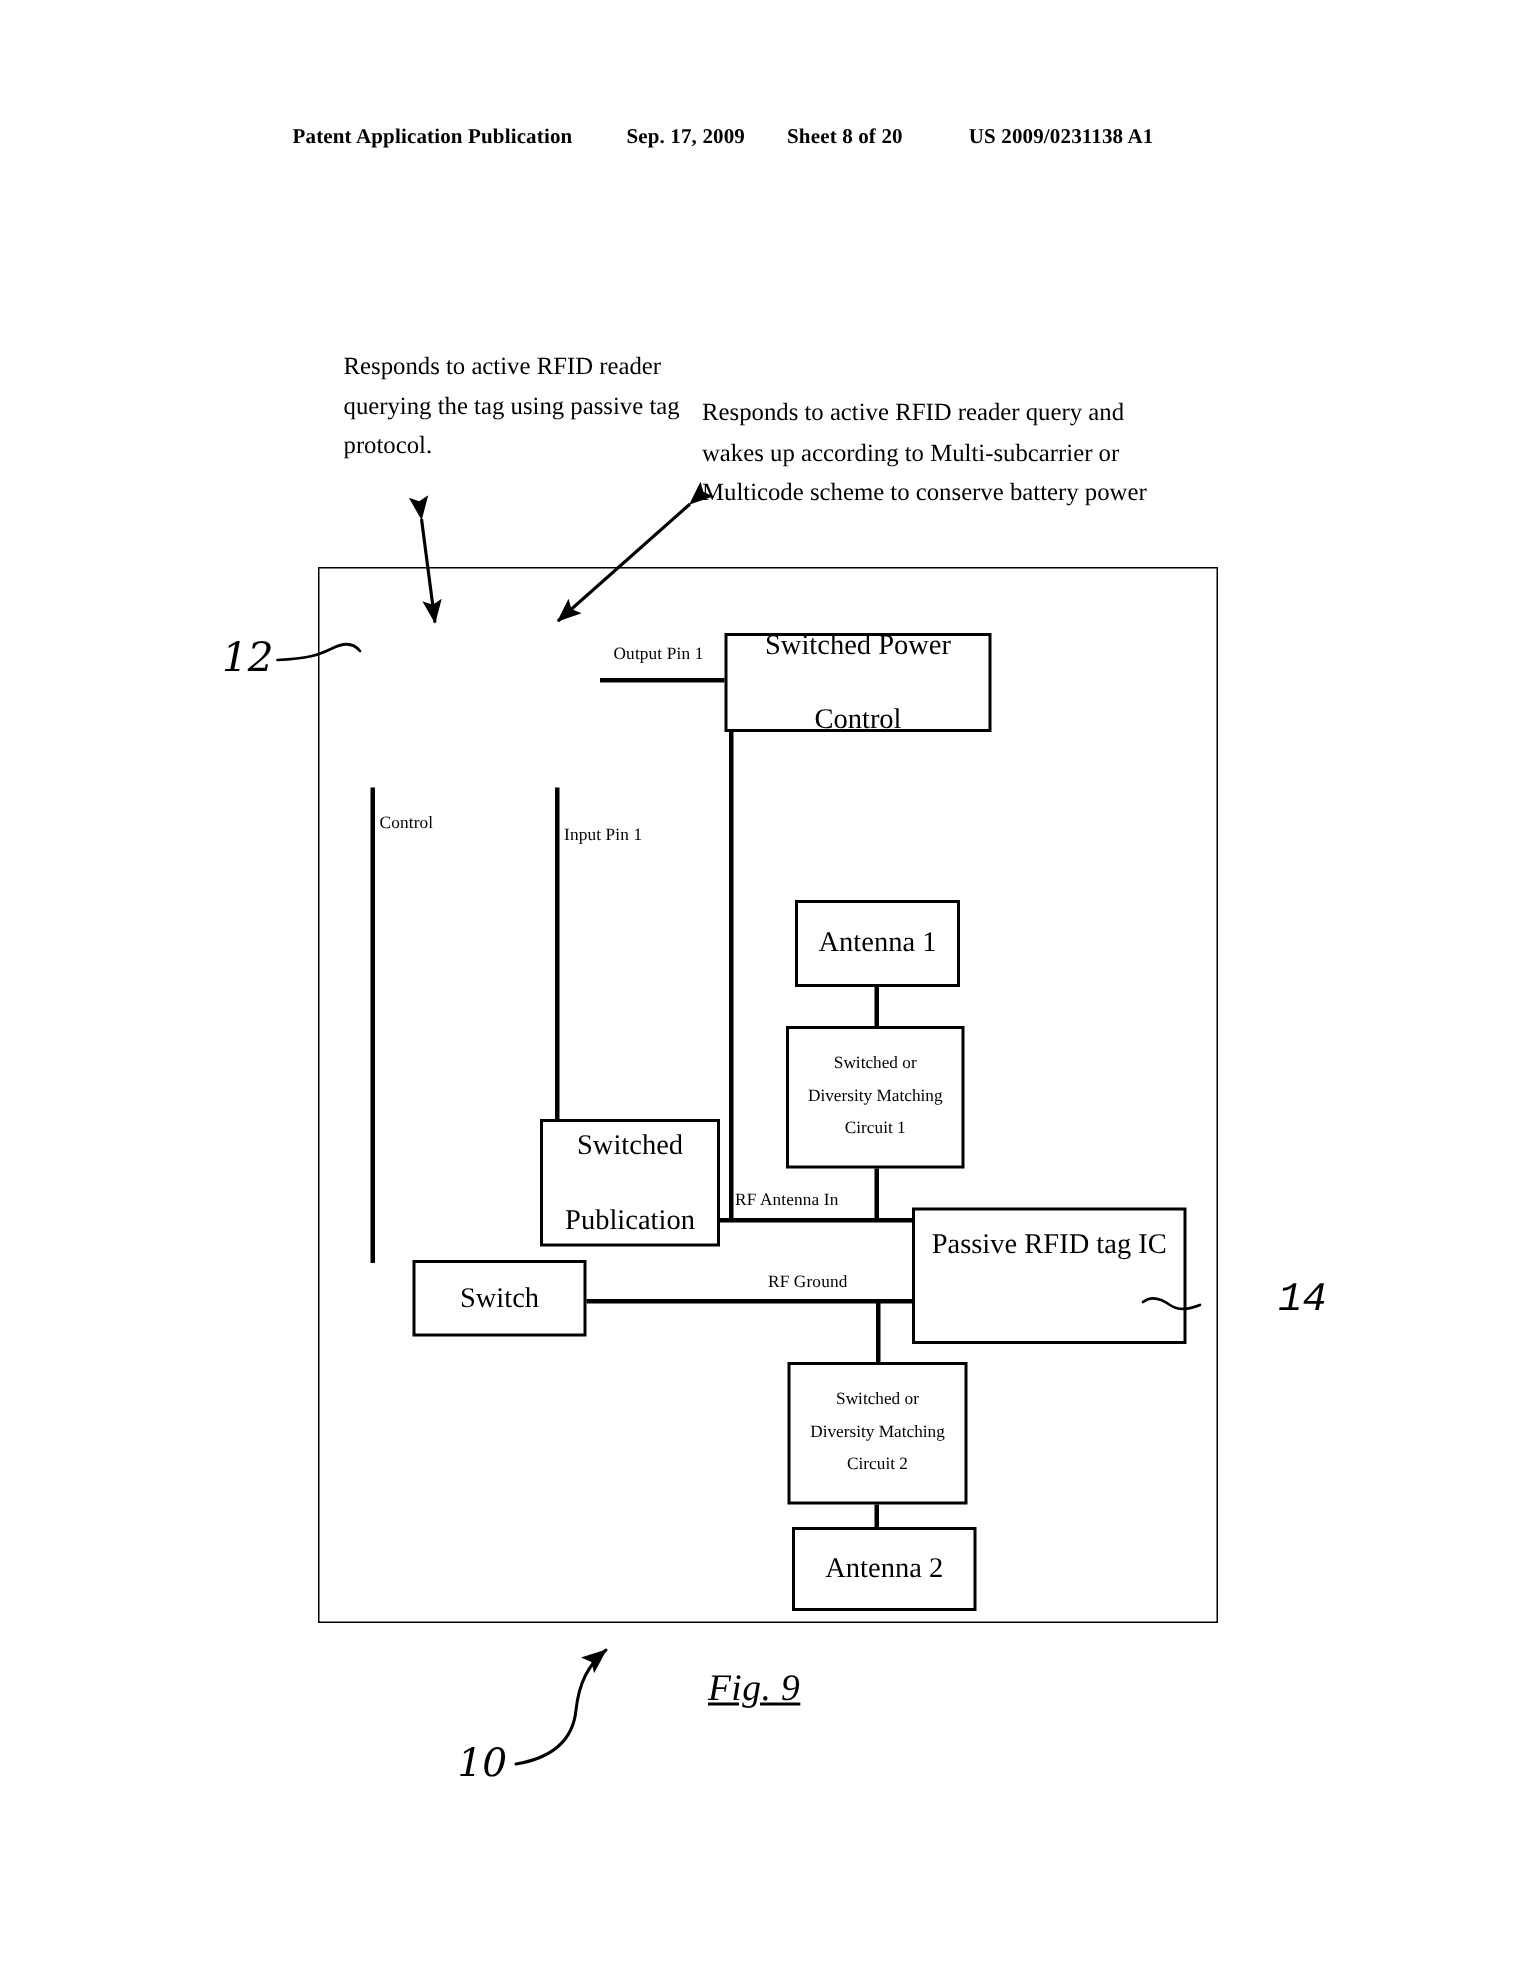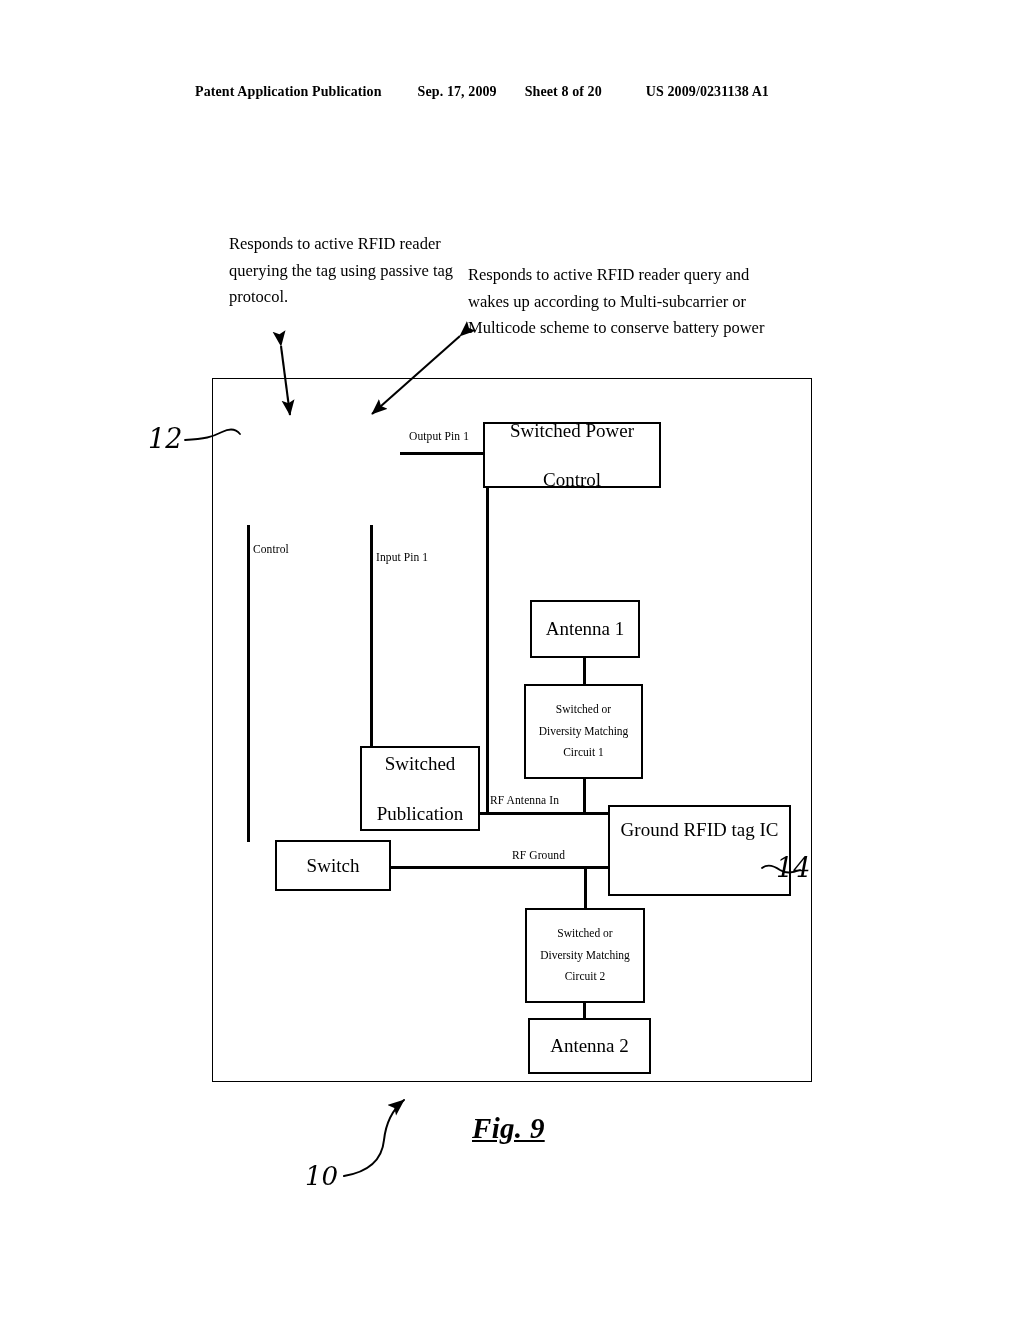--- a/index.html
+++ b/index.html
@@ -120,30 +120,30 @@
 
   
   .ref-num {
     position: absolute;
     font-family: "DejaVu Serif", "Liberation Serif", serif;
     font-style: italic;
     font-size: 27px;
     z-index: 6;
   }
   #ref-12 { left: 148px; top: 423px; }
-  #ref-14 { left: 776px; top: 852px; }
+  #ref-14 { left: 852px; top: 852px; font-family: Liberation Mono, monospace; }
   #ref-10 { left: 305px; top: 1161px; font-size: 26px; }
 
   
   .fig-caption {
     position: absolute;
     left: 472px;
     top: 1112px;
-    font-size: 29px;
-    font-weight: bold;
+    font-size: 25px;
+    font-weight: normal;
     font-style: italic;
     text-decoration: underline;
     letter-spacing: 0.3px;
     z-index: 6;
   }
 
   
   .overlay {
     position: absolute;
     left: 0;
@@ -217,21 +217,21 @@
     <span class="ln">Diversity Matching</span>
     <span class="ln">Circuit 1</span>
   </div>
 
   <div class="block big" id="blk-comparator">
     <span class="ln">Switched</span>
     <span class="ln">Publication</span>
   </div>
 
   <div class="block big" id="blk-passive-tag" style="justify-content:flex-start; padding-top:10px;">
-    <span class="ln">Ground RFID tag IC</span>
+    <span class="ln">Passive RFID tag IC</span>
   </div>
 
   <div class="block big" id="blk-switch">
     <span class="ln">Switch</span>
   </div>
 
   <div class="block small" id="blk-match2">
     <span class="ln">Switched or</span>
     <span class="ln">Diversity Matching</span>
     <span class="ln">Circuit 2</span>

